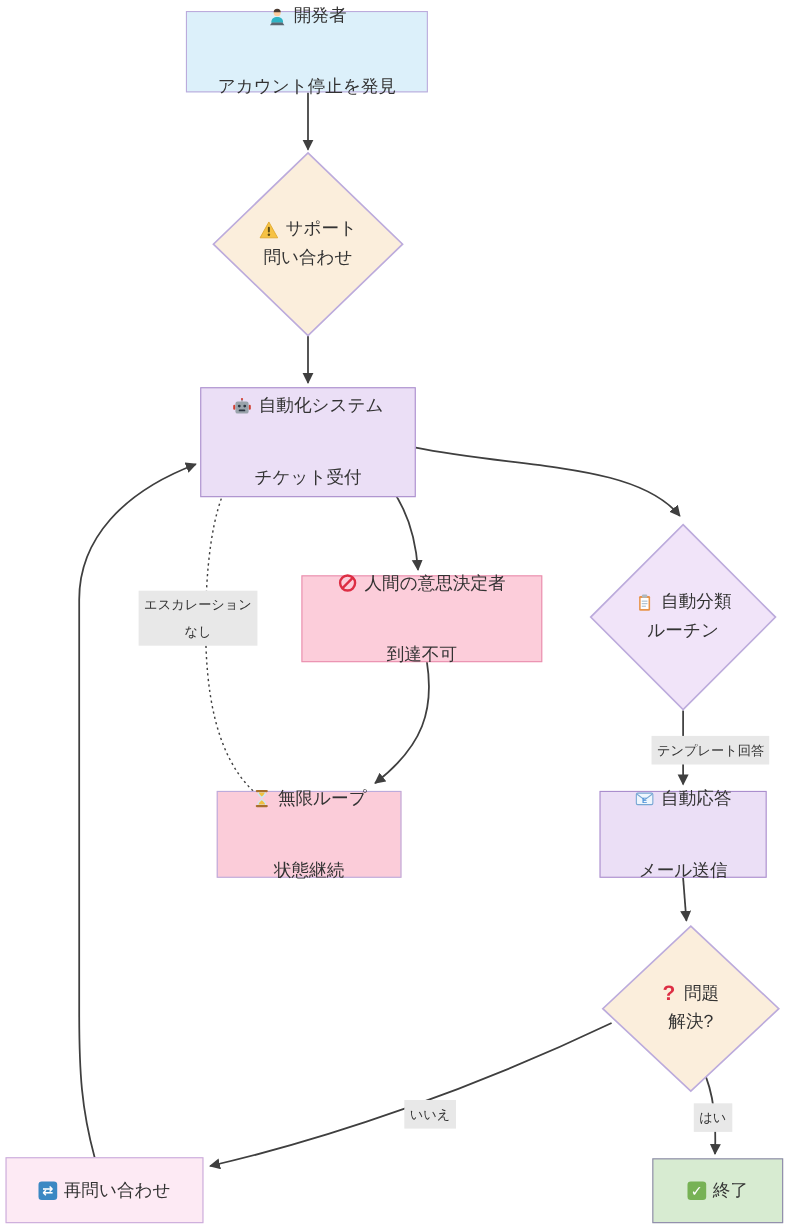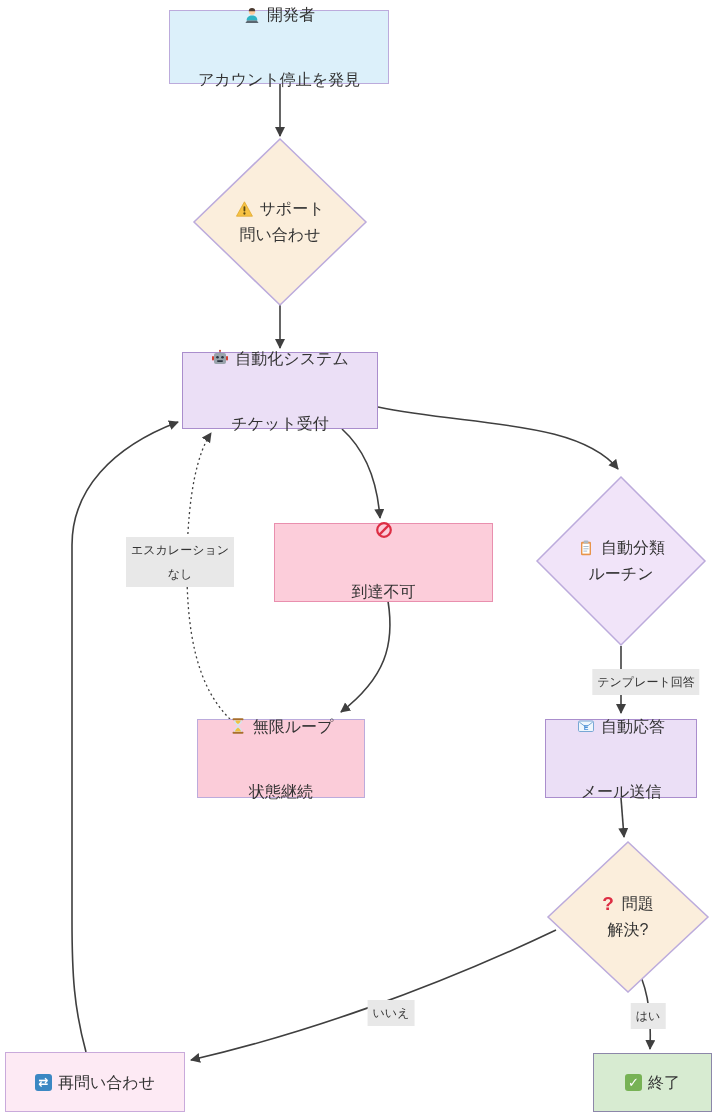--- a/index.html
+++ b/index.html
@@ -70,21 +70,21 @@
         <path d="M3.6,14.6 C3.6,10.8 6,9.4 9,9.4 C12,9.4 14.4,10.8 14.4,14.6 Z" fill="#2fb3c4"></path>
         <path d="M4.2,14.4 L13.8,14.4 L15.6,17 L2.4,17 Z" fill="#5b6670"></path>
       </svg>
       <span>開発者</span>
     </div>
     <div class="line">
         <span>アカウント停止を発見</span>
       </div>
   </div>
 
-  <div class="node n-automation" style="left:182px;top:352px;width:196px;height:77px;">
+  <div class="node n-automation" style="left:182px;top:352px;width:196px;height:100px;">
     <div class="line">
       <svg class="icon" viewBox="0 0 18 18">
         <line x1="9" y1="2" x2="9" y2="4" stroke="#777" stroke-width="1"></line>
         <circle cx="9" cy="1.8" r="1" fill="#d23f31"></circle>
         <rect x="1" y="7" width="2" height="4.5" rx="1" fill="#d23f31"></rect>
         <rect x="15" y="7" width="2" height="4.5" rx="1" fill="#d23f31"></rect>
         <rect x="3" y="4" width="12" height="11" rx="2" fill="#99a3ab"></rect>
         <circle cx="6.5" cy="8.2" r="1.3" fill="#2b3540"></circle>
         <circle cx="11.5" cy="8.2" r="1.3" fill="#2b3540"></circle>
         <rect x="6" y="11.3" width="6" height="1.6" rx="0.8" fill="#2b3540"></rect>
@@ -95,20 +95,21 @@
         <span>チケット受付</span>
       </div>
   </div>
 
   <div class="node n-human" style="left:274px;top:523px;width:219px;height:79px;">
     <div class="line">
       <svg class="icon" viewBox="0 0 18 18">
         <circle cx="9" cy="9" r="6.8" fill="none" stroke="#dd2e44" stroke-width="2.2"></circle>
         <line x1="4.4" y1="13.6" x2="13.6" y2="4.4" stroke="#dd2e44" stroke-width="2.2"></line>
       </svg>
+      <span>人間の意思決定者</span>
     </div>
     <div class="line">
         <span>到達不可</span>
       </div>
   </div>
 
   <div class="node n-loop" style="left:197px;top:719px;width:168px;height:79px;">
     <div class="line">
       <svg class="icon" viewBox="0 0 18 18">
         <rect x="3.5" y="1.2" width="11" height="2" rx="1" fill="#a86f2d"></rect>

